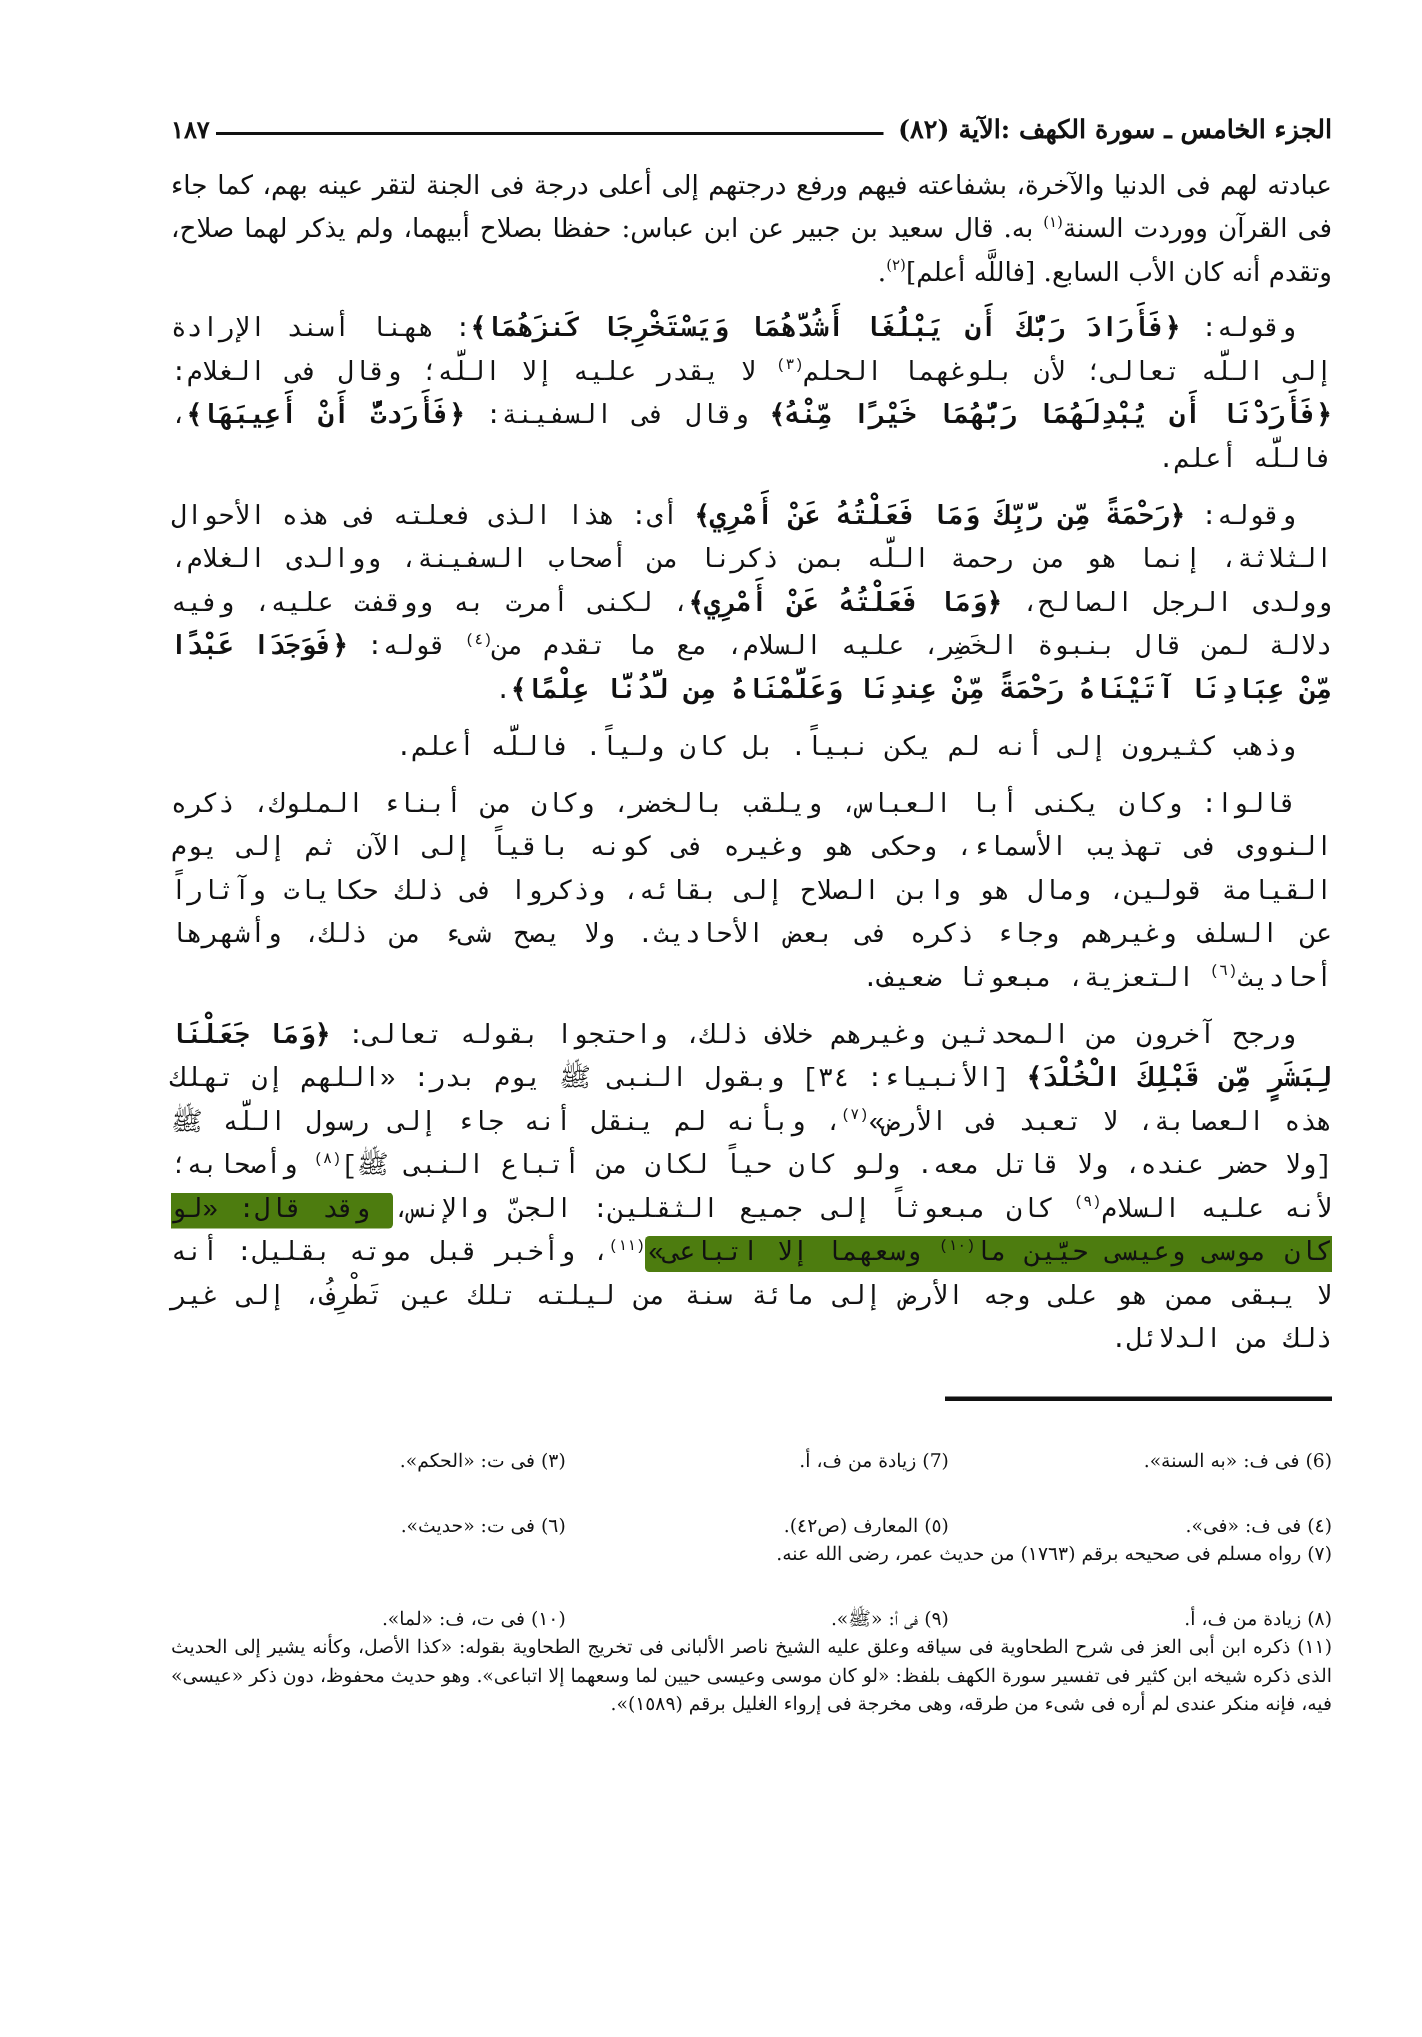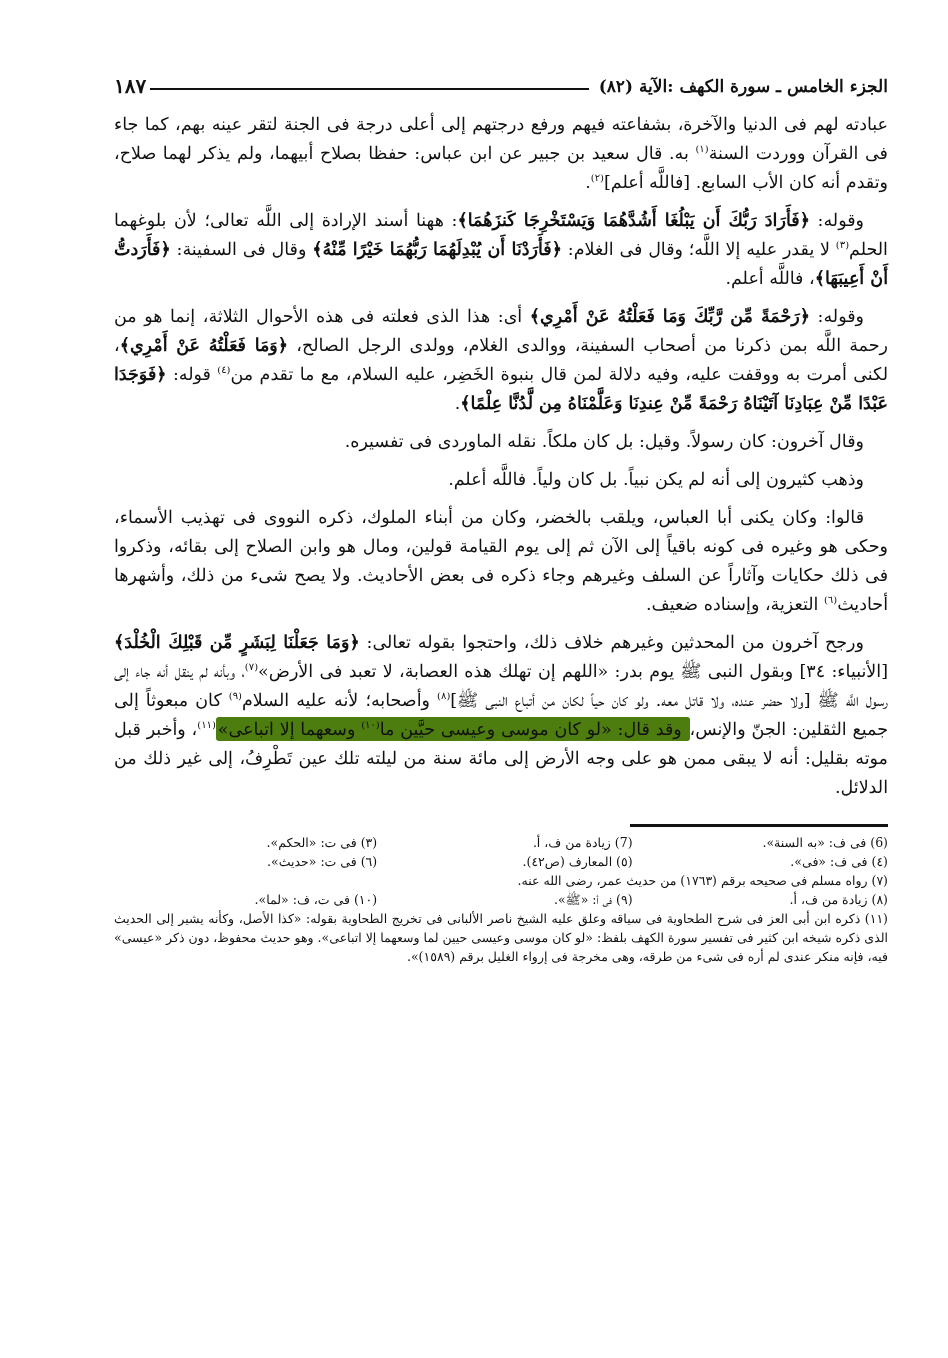--- a/index.html
+++ b/index.html
@@ -33,34 +33,34 @@
   }
   .running-head .title { padding-left: 10px; text-align: right; }
   .running-head .rule {
     flex: 1;
     height: 2px;
     background: #111111;
     margin-top: 6px;
   }
   .running-head .page-num {
     padding-right: 4px;
-    font-size: 20px;
+    font-size: 16px;
   }
   .body-text {
     margin-top: 8px;
     font-size: 17.5px;
     line-height: 29px;
     text-align: justify;
   }
   .body-text p {
     margin: 0 0 6px 0;
     text-indent: 24px;
   }
   .body-text p.noindent { text-indent: 0; }
-  .body-text p.gap { margin-top: 9px; }
+  .body-text p.gap { margin-top: 9px; font-family: Liberation Mono, monospace; }
   .quran { font-weight: bold; }
   sup.fn {
     font-size: 10px;
     line-height: 0;
     vertical-align: super;
   }
   .hl {
     background: #4d7c0f;
     padding: 2px 2px;
     border-radius: 3px;
@@ -75,20 +75,21 @@
     font-size: 12.5px;
     line-height: 19px;
   }
   .fn-row {
     display: flex;
     flex-direction: row;
   }
   .fn-row .col {
     width: 33%;
     white-space: nowrap;
+    margin-top: 24px;
   }
   .fn-full { text-align: justify; }
 </style>
 </head>
 <body>
 
 <div class="page">
 
   <div class="running-head">
     <span class="title">الجزء الخامس ـ سورة الكهف :الآية (٨٢)</span>
@@ -103,27 +104,26 @@
     </p>
 
     <p class="gap">
       <span>وقوله: </span><span class="quran">﴿فَأَرَادَ رَبُّكَ أَن يَبْلُغَا أَشُدَّهُمَا وَيَسْتَخْرِجَا كَنزَهُمَا﴾</span><span>: ههنا أسند الإرادة إلى اللَّه تعالى؛ لأن بلوغهما الحلم</span><sup class="fn">(٣)</sup><span> لا يقدر عليه إلا اللَّه؛ وقال فى الغلام: </span><span class="quran">﴿فَأَرَدْنَا أَن يُبْدِلَهُمَا رَبُّهُمَا خَيْرًا مِّنْهُ﴾</span><span> وقال فى السفينة: </span><span class="quran">﴿فَأَرَدتُّ أَنْ أَعِيبَهَا﴾</span><span>، فاللَّه أعلم.</span>
     </p>
 
     <p class="gap">
       <span>وقوله: </span><span class="quran">﴿رَحْمَةً مِّن رَّبِّكَ وَمَا فَعَلْتُهُ عَنْ أَمْرِي﴾</span><span> أى: هذا الذى فعلته فى هذه الأحوال الثلاثة، إنما هو من رحمة اللَّه بمن ذكرنا من أصحاب السفينة، ووالدى الغلام، وولدى الرجل الصالح، </span><span class="quran">﴿وَمَا فَعَلْتُهُ عَنْ أَمْرِي﴾</span><span>، لكنى أمرت به ووقفت عليه، وفيه دلالة لمن قال بنبوة الخَضِر، عليه السلام، مع ما تقدم من</span><sup class="fn">(٤)</sup><span> قوله: </span><span class="quran">﴿فَوَجَدَا عَبْدًا مِّنْ عِبَادِنَا آتَيْنَاهُ رَحْمَةً مِّنْ عِندِنَا وَعَلَّمْنَاهُ مِن لَّدُنَّا عِلْمًا﴾</span><span>.</span>
     </p>
 
-    <p class="gap">وقال آخرون: كان رسولاً. وقيل: بل كان ملكاً. نقله الماوردى فى تفسيره.</p>
 
     <p class="gap">وذهب كثيرون إلى أنه لم يكن نبياً. بل كان ولياً. فاللَّه أعلم.</p>
 
 
     <p class="gap">
-      <span>قالوا: وكان يكنى أبا العباس، ويلقب بالخضر، وكان من أبناء الملوك، ذكره النووى فى تهذيب الأسماء، وحكى هو وغيره فى كونه باقياً إلى الآن ثم إلى يوم القيامة قولين، ومال هو وابن الصلاح إلى بقائه، وذكروا فى ذلك حكايات وآثاراً عن السلف وغيرهم وجاء ذكره فى بعض الأحاديث. ولا يصح شىء من ذلك، وأشهرها أحاديث</span><sup class="fn">(٦)</sup><span> التعزية، وإسناده ضعيف.</span>
+      <span>قالوا: وكان يكنى أبا العباس، ويلقب بالخضر، وكان من أبناء الملوك، ذكره النووى فى تهذيب الأسماء، وحكى هو وغيره فى كونه باقياً إلى الآن ثم إلى يوم القيامة قولين، ومال هو وابن الصلاح إلى بقائه، وذكروا فى ذلك حكايات وآثاراً عن السلف وغيرهم وجاء ذكره فى بعض الأحاديث. ولا يصح شىء من ذلك، وأشهرها أحاديث</span><sup class="fn">(٦)</sup><span> التعزية، مبعوثا ضعيف.</span>
     </p>
 
     <p class="gap">
       <span>ورجح آخرون من المحدثين وغيرهم خلاف ذلك، واحتجوا بقوله تعالى: </span><span class="quran">﴿وَمَا جَعَلْنَا لِبَشَرٍ مِّن قَبْلِكَ الْخُلْدَ﴾</span><span> [الأنبياء: ٣٤] وبقول النبى ﷺ يوم بدر: «اللهم إن تهلك هذه العصابة، لا تعبد فى الأرض»</span><sup class="fn">(٧)</sup><span>، وبأنه لم ينقل أنه جاء إلى رسول اللَّه ﷺ [ولا حضر عنده، ولا قاتل معه. ولو كان حياً لكان من أتباع النبى ﷺ]</span><sup class="fn">(٨)</sup><span> وأصحابه؛ لأنه عليه السلام</span><sup class="fn">(٩)</sup><span> كان مبعوثاً إلى جميع الثقلين: الجنّ والإنس،</span><span class="hl"><span> وقد قال: «لو كان موسى وعيسى حيَّين ما</span><sup class="fn">(١٠)</sup><span> وسعهما إلا اتباعى»</span></span><sup class="fn">(١١)</sup><span>، وأخبر قبل موته بقليل: أنه لا يبقى ممن هو على وجه الأرض إلى مائة سنة من ليلته تلك عين تَطْرِفُ، إلى غير ذلك من الدلائل.</span>
     </p>
 
   </div>
 
   <div class="fn-sep"></div>
 

